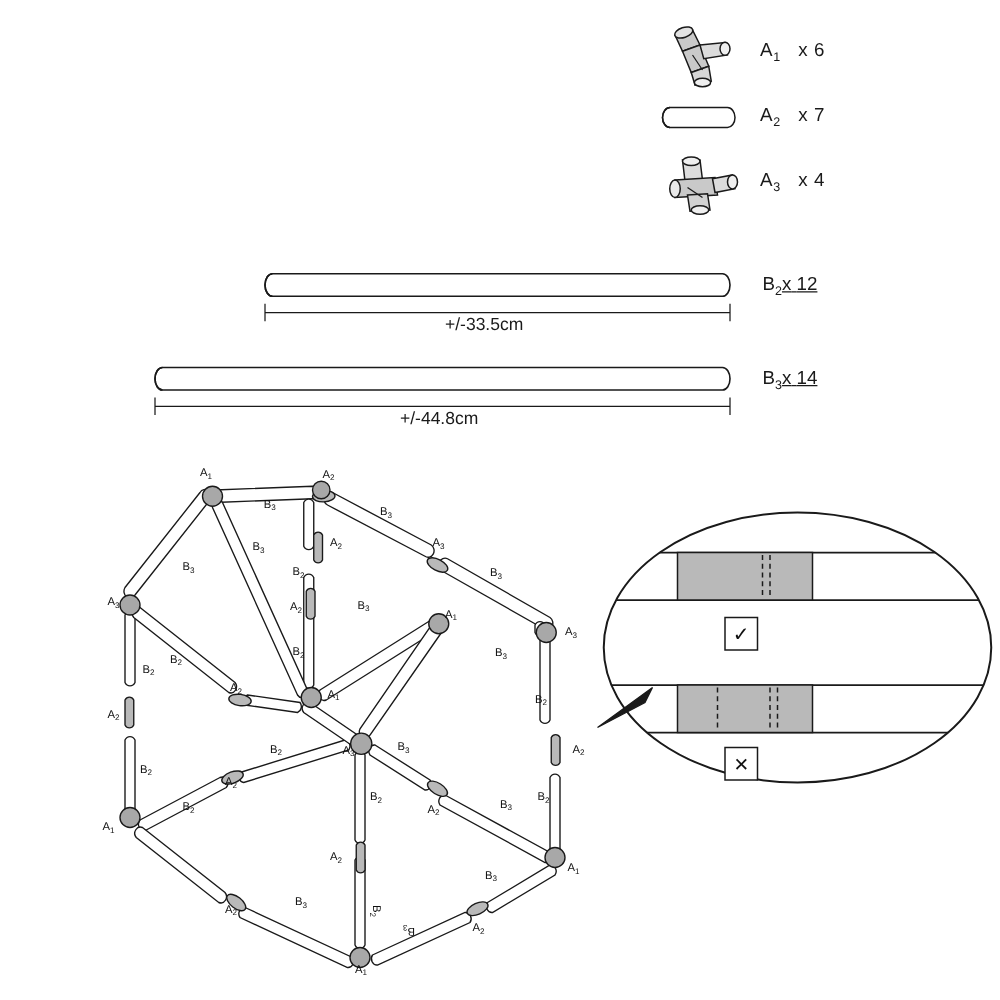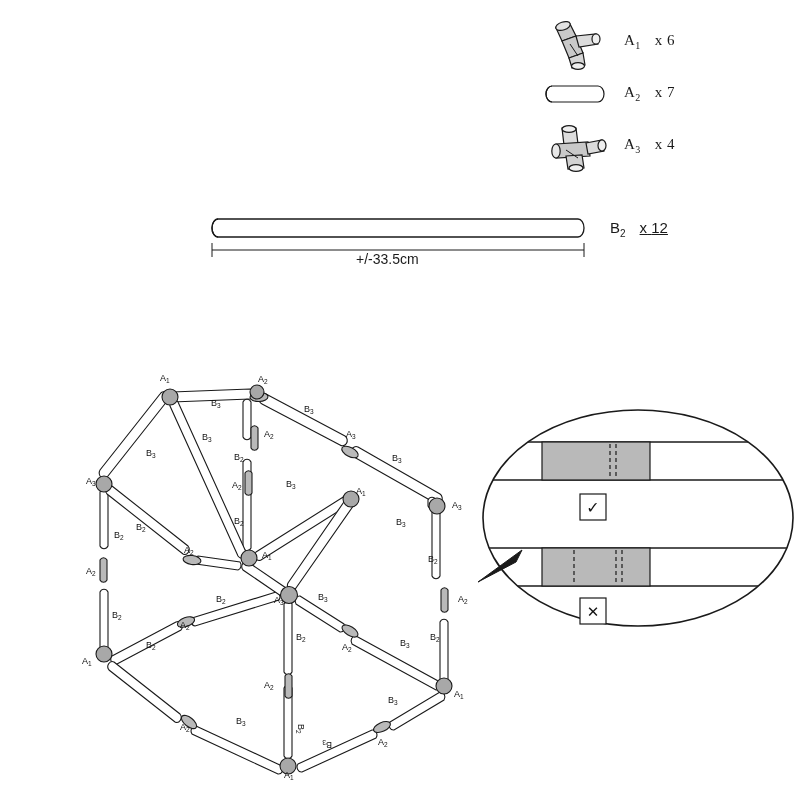--- a/index.html
+++ b/index.html
@@ -16,24 +16,23 @@
     overflow: hidden;
   }
   #root {
     position: absolute;
     left: 0; top: 0;
     width: 800px;
     height: 800px;
   }
   .parts-legend {
     position: absolute;
-    left: 536px;
+    left: 520px;
     top: 20px;
     width: 260px;
-    font-family: Liberation Serif, serif;
   }
   .legend-row {
     position: relative;
     height: 52px;
   }
   .legend-label {
     position: absolute;
     left: 88px;
     top: 12px;
     font-size: 15px;
@@ -54,21 +53,21 @@
   .bar-label {
     position: absolute;
     font-size: 15px;
     white-space: nowrap;
   }
   .bar-label .sub {
     font-size: 10px;
     vertical-align: sub;
   }
   .bar-label .qty {
-    margin-left: 14px;
+    margin-left: 0;
     text-decoration: underline;
   }
   .dim-text {
     position: absolute;
     font-size: 14px;
     white-space: nowrap;
   }
   svg { display: block; }
   .lbl {
     font-family: "Liberation Sans", sans-serif;
@@ -147,20 +146,37 @@
         <line x1="584" y1="38" x2="584" y2="52"></line>
         <line x1="212" y1="45" x2="584" y2="45"></line>
       </g>
     </svg>
     <div class="bar-label" style="left:610px; top:14px;">
       <span>B</span><span class="sub">2</span><span class="qty"><span>x</span> <span>12</span></span>
     </div>
     <div class="dim-text" style="left:356px; top:46px;text-align:right;">+/-33.5cm</div>
   </div>
 
+  <div class="bar-row" style="left:0; top:285px; width:800px; height:70px;">
+    <svg width="800" height="70" viewBox="0 0 800 70">
+      <g stroke="#1a1a1a" stroke-width="1.3" fill="#ffffff">
+        <path d="M130 9 L578 9 A6 9 0 0 1 578 27 L130 27 A6 9 0 0 1 130 9 Z"></path>
+        <path d="M130 9 A6 9 0 0 0 130 27" fill="none"></path>
+      </g>
+      <g stroke="#1a1a1a" stroke-width="1">
+        <line x1="124" y1="33" x2="124" y2="47"></line>
+        <line x1="584" y1="33" x2="584" y2="47"></line>
+        <line x1="124" y1="40" x2="584" y2="40"></line>
+      </g>
+    </svg>
+    <div class="bar-label" style="left:610px; top:9px;">
+      <span>B</span><span class="sub">3</span><span class="qty"><span>x</span> <span>14</span></span>
+    </div>
+    <div class="dim-text" style="left:320px; top:41px;">+/-44.8cm</div>
+  </div>
 
   <svg style="position:absolute; left:470px; top:400px;" width="330" height="250" viewBox="0 0 330 250">
 
     <g>
       <path d="M8 182 L52 150 L46 162 Z" fill="#1a1a1a" stroke="#1a1a1a" stroke-width="1"></path>
     </g>
     <clipPath id="ellipseClip">
       <ellipse cx="168" cy="118" rx="155" ry="108"></ellipse>
     </clipPath>
     <g clip-path="url(#ellipseClip)">

